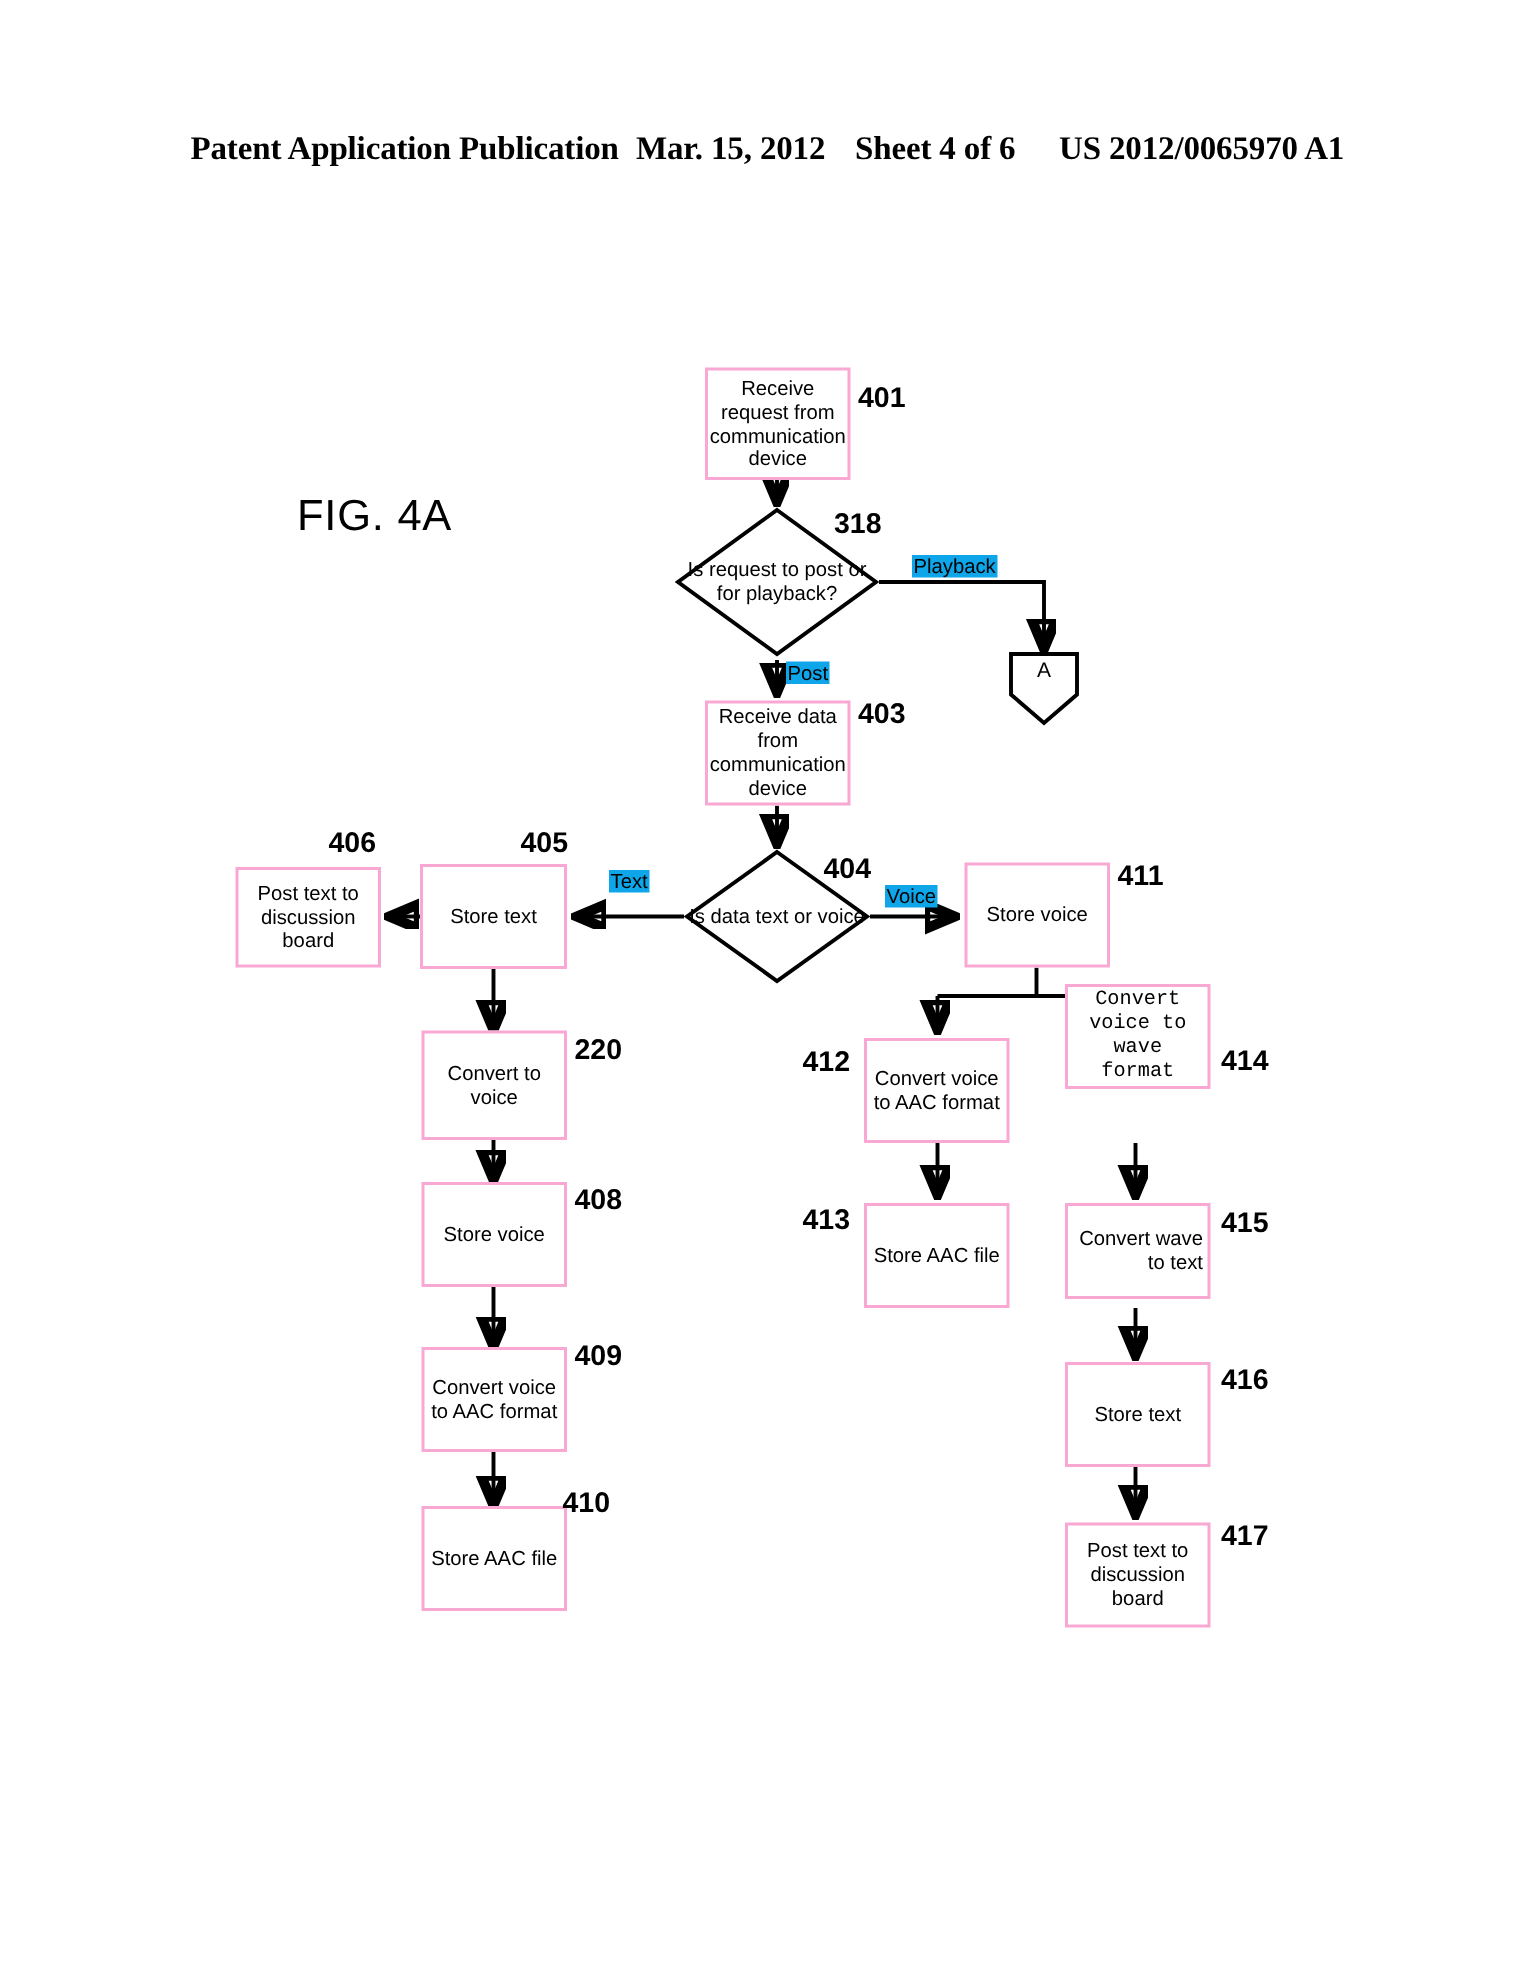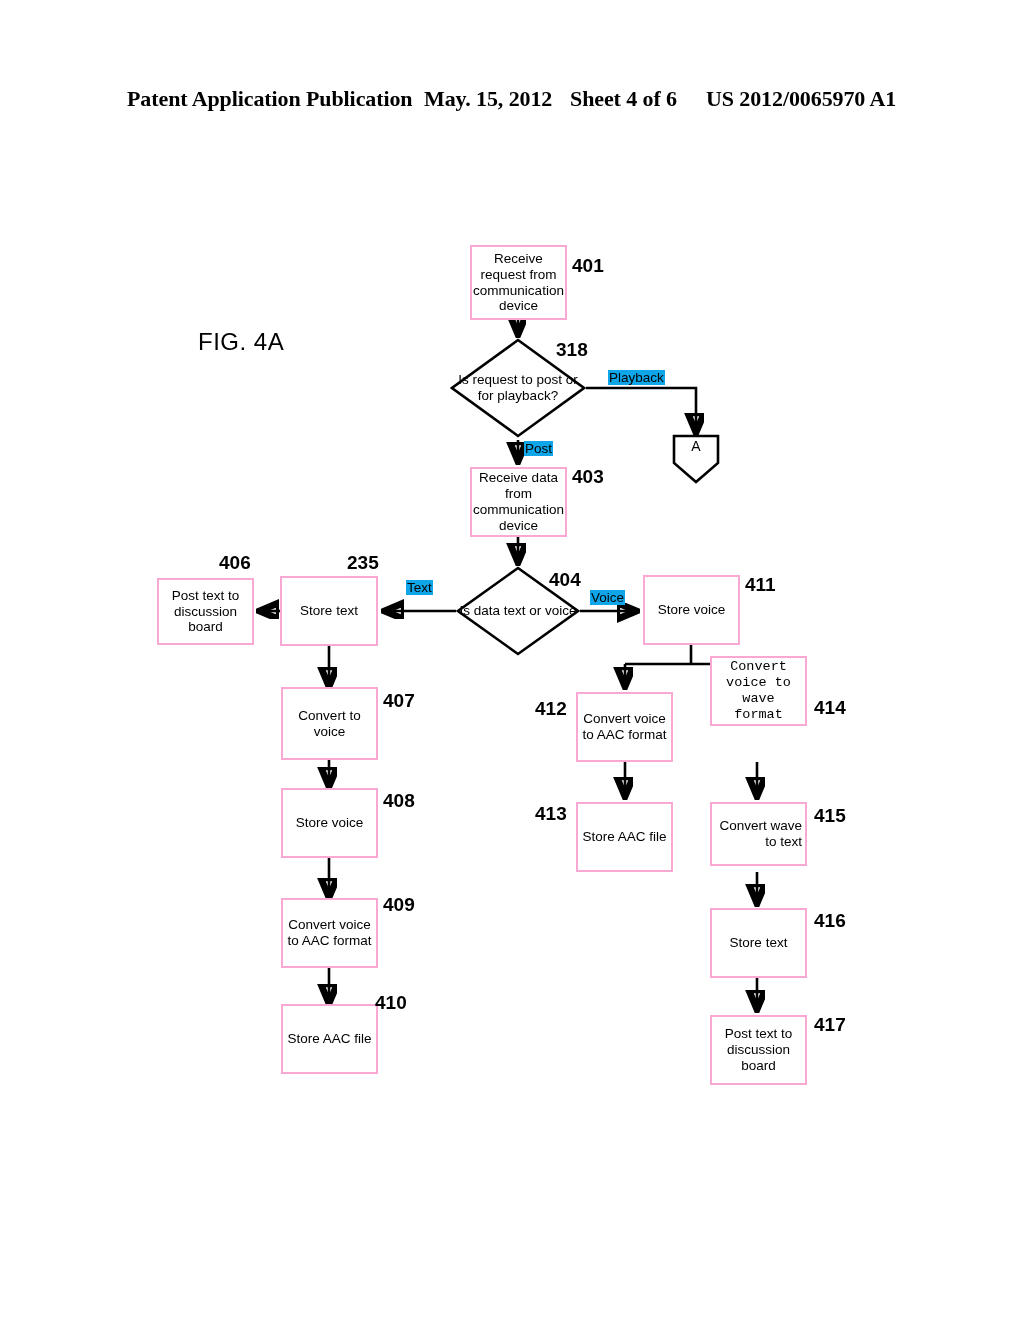--- a/index.html
+++ b/index.html
@@ -33,21 +33,21 @@
   .hdr-pub   { position: absolute; left: 127px; top: 0; }
   .hdr-date  { position: absolute; left: 424px; top: 0; }
   .hdr-sheet { position: absolute; left: 570px; top: 0; }
   .hdr-num   { position: absolute; left: 706px; top: 0; }
 
   
   .fig-label {
     position: absolute;
     left: 198px;
     top: 328px;
-    font-size: 24px;
+    font-size: 29px;
     font-weight: normal;
     letter-spacing: 0.5px;
     font-family: "Liberation Sans", sans-serif;
   }
 
   
   .node {
     position: absolute;
     box-sizing: border-box;
     border: 2px solid #f9a8d4;
@@ -122,21 +122,21 @@
     stroke: #000;
     stroke-width: 2.6;
     fill: none;
   }
 </style>
 </head>
 <body>
 
 <div class="page-header">
   <span class="hdr-pub">Patent Application Publication</span>
-  <span class="hdr-date">May. 15, 2012</span>
+  <span class="hdr-date">Mar. 15, 2012</span>
   <span class="hdr-sheet">Sheet 4 of 6</span>
   <span class="hdr-num">US 2012/0065970 A1</span>
 </div>
 
 <div class="fig-label">FIG. 4A</div>
 
 <svg class="wires" viewBox="0 0 1024 1320">
   <defs>
     <marker id="ah" markerWidth="9" markerHeight="9" refX="7.4" refY="3.2" orient="auto" markerUnits="strokeWidth">
       <path d="M0,0 L7.6,3.2 L0,6.4 z" fill="#000" stroke="none"></path>
@@ -213,31 +213,31 @@
   </svg>
   <div class="dlabel">Is data text or voice</div>
 </div>
 <div class="refnum" style="left:549px; top:569px;">404</div>
 <div class="edgelabel" style="left:406px; top:580px;">Text</div>
 <div class="edgelabel" style="left:590px; top:590px;">Voice</div>
 
 <div class="node" style="left:280px; top:576px; width:98px; height:70px;">
   <span>Store text</span>
 </div>
-<div class="refnum" style="left:347px; top:552px;">235</div>
+<div class="refnum" style="left:347px; top:552px;">405</div>
 
 <div class="node" style="left:157px; top:578px; width:97px; height:67px;">
   <span>Post text to discussion board</span>
 </div>
 <div class="refnum" style="left:219px; top:552px;">406</div>
 
 <div class="node" style="left:281px; top:687px; width:97px; height:73px;">
   <span>Convert to voice</span>
 </div>
-<div class="refnum" style="left:383px; top:690px;">407</div>
+<div class="refnum" style="left:383px; top:690px;">220</div>
 
 <div class="node" style="left:281px; top:788px; width:97px; height:70px;">
   <span>Store voice</span>
 </div>
 <div class="refnum" style="left:383px; top:790px;">408</div>
 
 <div class="node" style="left:281px; top:898px; width:97px; height:70px;">
   <span>Convert voice to AAC format</span>
 </div>
 <div class="refnum" style="left:383px; top:894px;">409</div>

